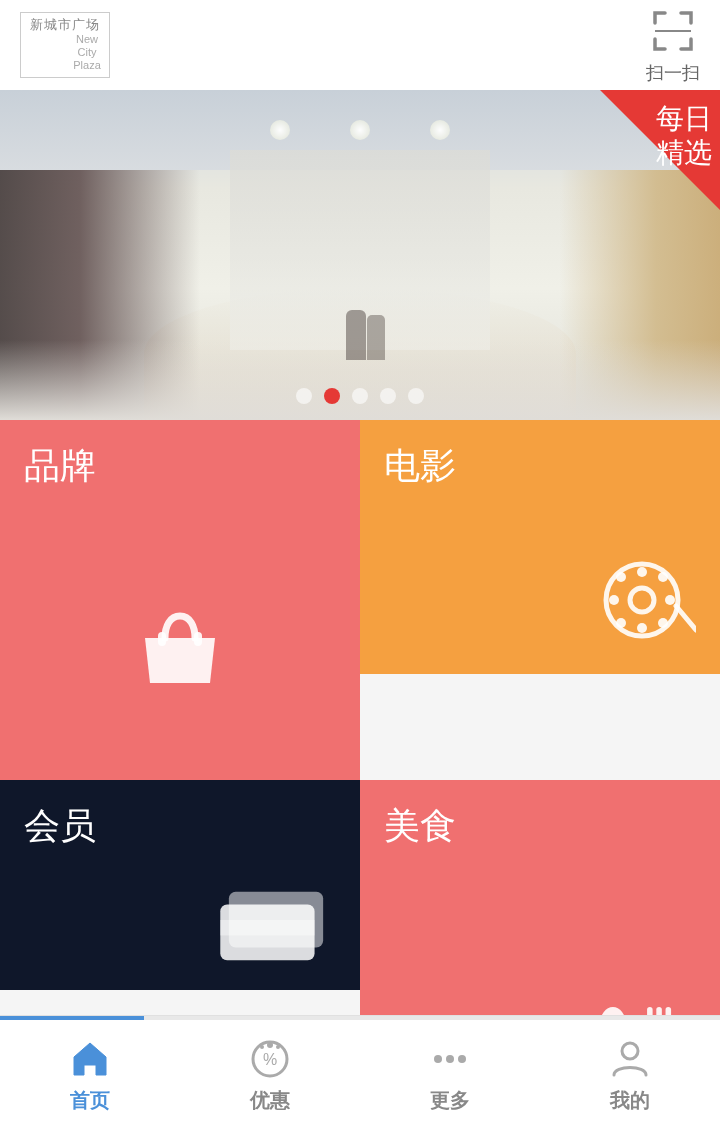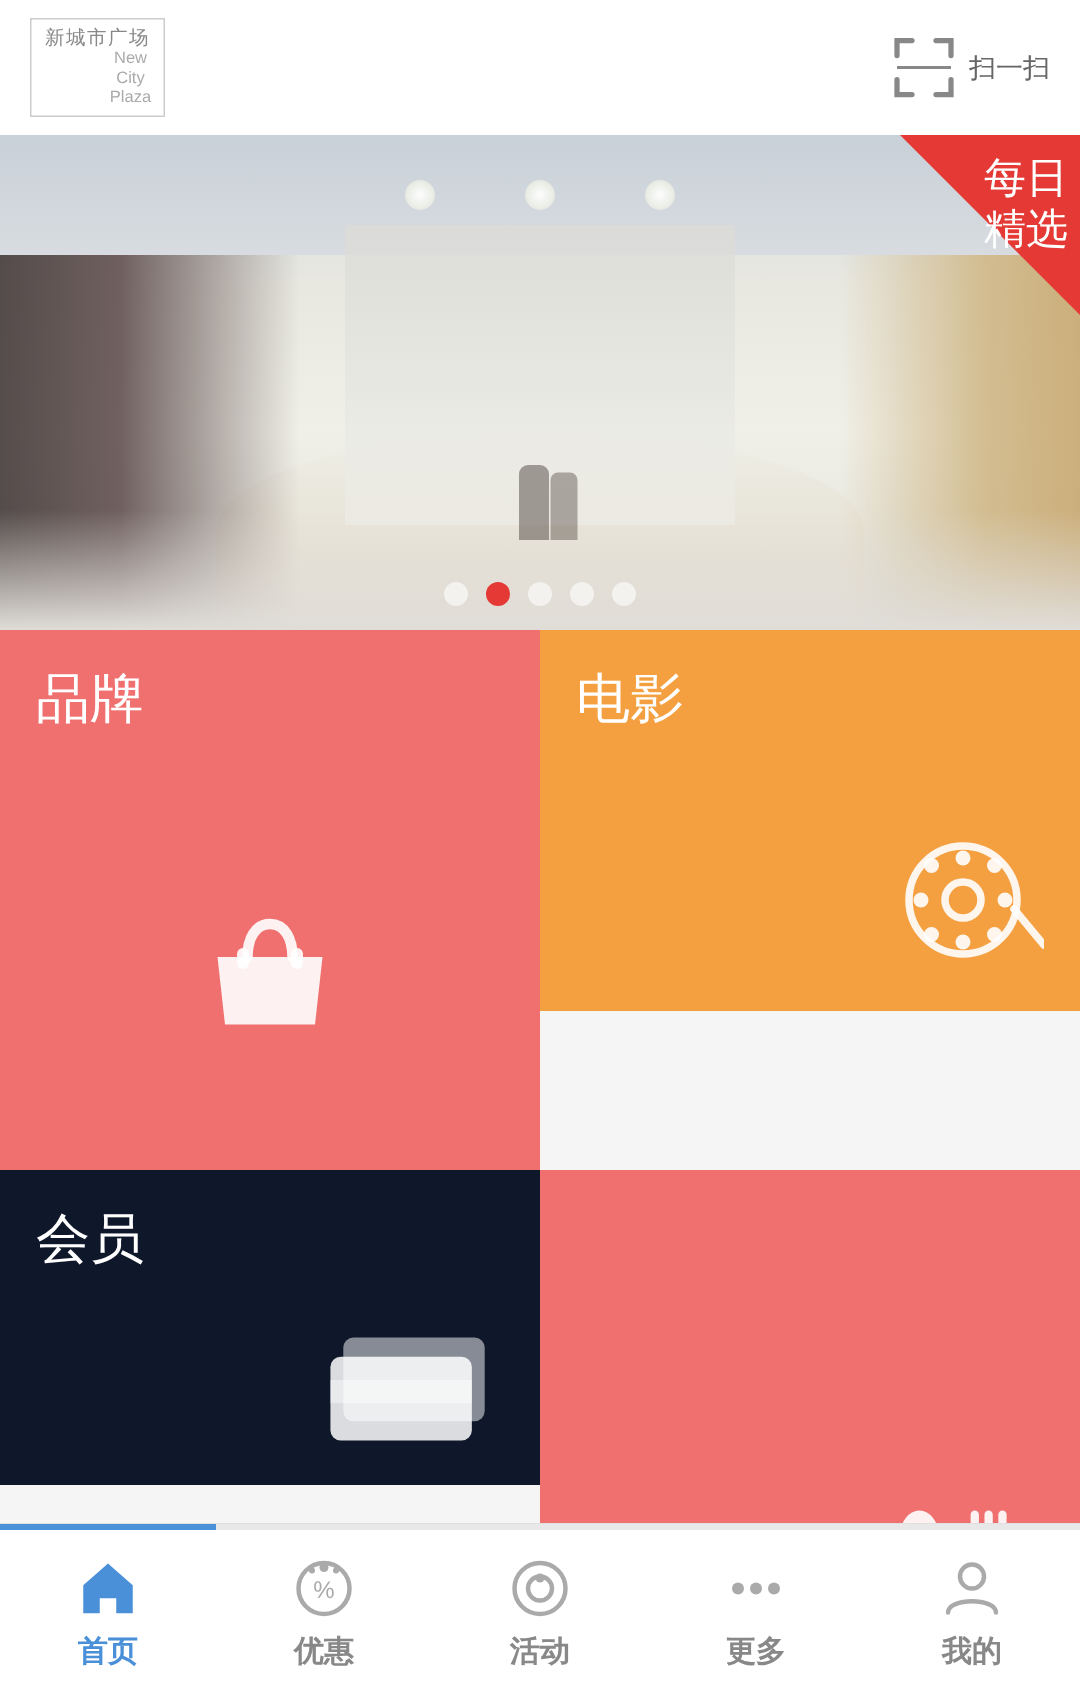--- a/index.html
+++ b/index.html
@@ -38,21 +38,21 @@
       text-align: center;
     }
     .header-title {
       font-size: 34px;
       color: #333;
       font-weight: 500;
       letter-spacing: 2px;
     }
     .scan-area {
       display: flex;
-      flex-direction: row;
+      flex-direction: column;
       align-items: center;
       gap: 4px;
     }
     .scan-icon {
       width: 52px;
       height: 52px;
     }
     .scan-label {
       font-size: 18px;
       color: #666;
@@ -386,20 +386,21 @@
           <rect x="15" y="5" width="110" height="65" rx="8" fill="rgba(255,255,255,0.5)"></rect>
 
           <rect x="5" y="20" width="110" height="65" rx="8" fill="rgba(255,255,255,0.85)"></rect>
 
           <rect x="5" y="38" width="110" height="18" fill="rgba(255,255,255,0.4)"></rect>
         </svg>
       </div>
     </div>
 
     <div class="grid-item grid-item-food">
+      <span class="grid-label">美食</span>
       <div class="grid-icon">
         <svg class="food-icon" viewBox="0 0 130 130" fill="none" xmlns="http://www.w3.org/2000/svg">
 
           <ellipse cx="40" cy="30" rx="14" ry="18" fill="rgba(255,255,255,0.9)"></ellipse>
           <line x1="40" y1="48" x2="40" y2="110" stroke="rgba(255,255,255,0.9)" stroke-width="7" stroke-linecap="round"></line>
 
           <line x1="80" y1="15" x2="80" y2="50" stroke="rgba(255,255,255,0.9)" stroke-width="6" stroke-linecap="round"></line>
           <line x1="90" y1="15" x2="90" y2="50" stroke="rgba(255,255,255,0.9)" stroke-width="6" stroke-linecap="round"></line>
           <line x1="100" y1="15" x2="100" y2="50" stroke="rgba(255,255,255,0.9)" stroke-width="6" stroke-linecap="round"></line>
           <line x1="85" y1="50" x2="85" y2="110" stroke="rgba(255,255,255,0.9)" stroke-width="7" stroke-linecap="round"></line>
@@ -434,30 +435,20 @@
         <text x="22" y="28" text-anchor="middle" font-size="16" fill="#aaa" font-family="sans-serif">%</text>
 
         <circle cx="22" cy="8" r="3" fill="#aaa"></circle>
         <circle cx="14" cy="10" r="2" fill="#aaa"></circle>
         <circle cx="30" cy="10" r="2" fill="#aaa"></circle>
       </svg>
     </div>
     <span class="nav-label">优惠</span>
   </div>
 
-  <div class="nav-item">
-    <div class="nav-icon">
-      <svg viewBox="0 0 44 44" fill="none" xmlns="http://www.w3.org/2000/svg">
-        <circle cx="22" cy="22" r="17" stroke="#aaa" stroke-width="3" fill="none"></circle>
-        <circle cx="22" cy="22" r="8" stroke="#aaa" stroke-width="3" fill="none"></circle>
-        <circle cx="22" cy="15" r="3" fill="#aaa"></circle>
-      </svg>
-    </div>
-    <span class="nav-label">活动</span>
-  </div>
 
   <div class="nav-item">
     <div class="nav-icon">
       <svg viewBox="0 0 44 44" fill="none" xmlns="http://www.w3.org/2000/svg">
         <circle cx="10" cy="22" r="4" fill="#aaa"></circle>
         <circle cx="22" cy="22" r="4" fill="#aaa"></circle>
         <circle cx="34" cy="22" r="4" fill="#aaa"></circle>
       </svg>
     </div>
     <span class="nav-label">更多</span>

